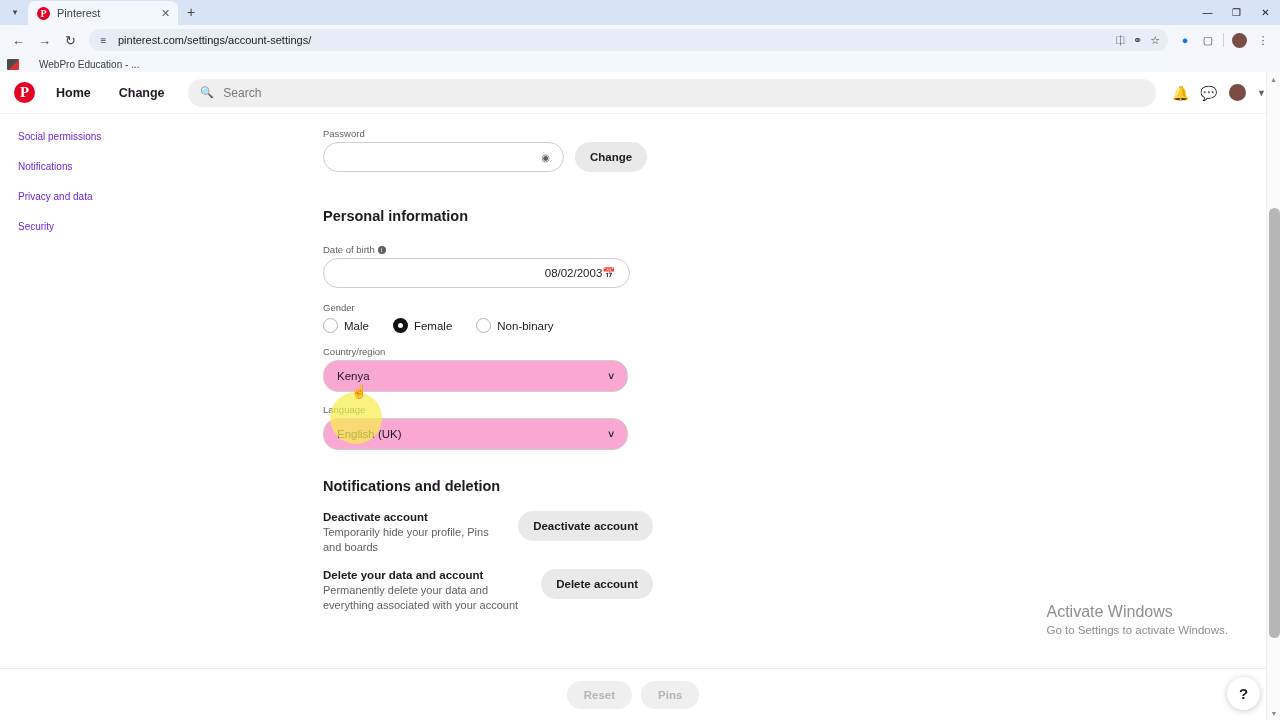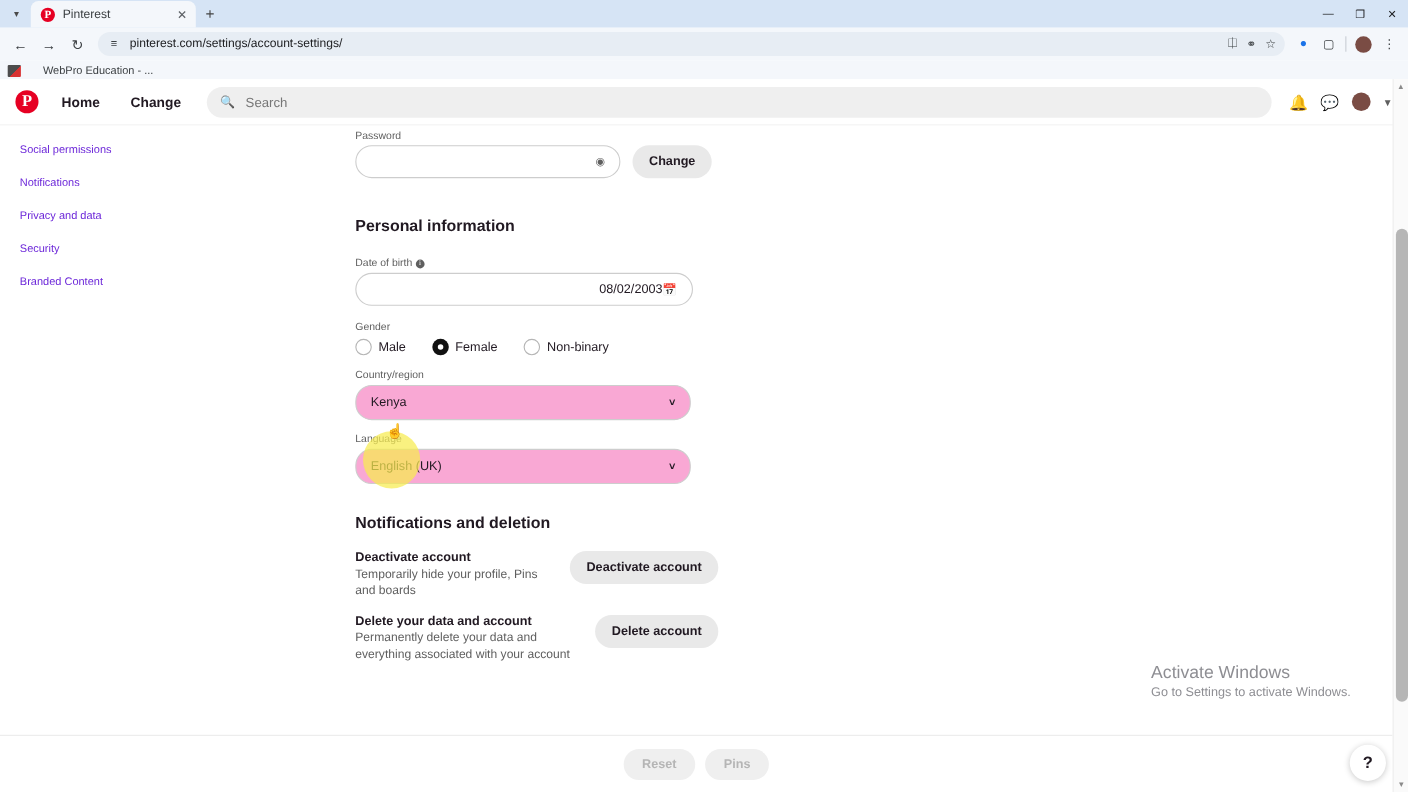--- a/index.html
+++ b/index.html
@@ -427,26 +427,25 @@
       </div>
     </div>
 
     <div class="settings-body">
 
       <div class="sidebar">
         <div class="side-item">Social permissions</div>
         <div class="side-item">Notifications</div>
         <div class="side-item">Privacy and data</div>
         <div class="side-item">Security</div>
-        <div class="side-item">Branded Content</div>
       </div>
 
       <div class="content">
 
-        <div style="margin-top:4px">
+        <div style="margin-top:14px">
           <div class="field-label">Password</div>
           <div class="row-inline">
             <div class="text-input" style="width:241px">
               <span class="val"></span>
               <span class="eye-icon">◉</span>
             </div>
             <div class="pill-btn">Change</div>
           </div>
         </div>
 

